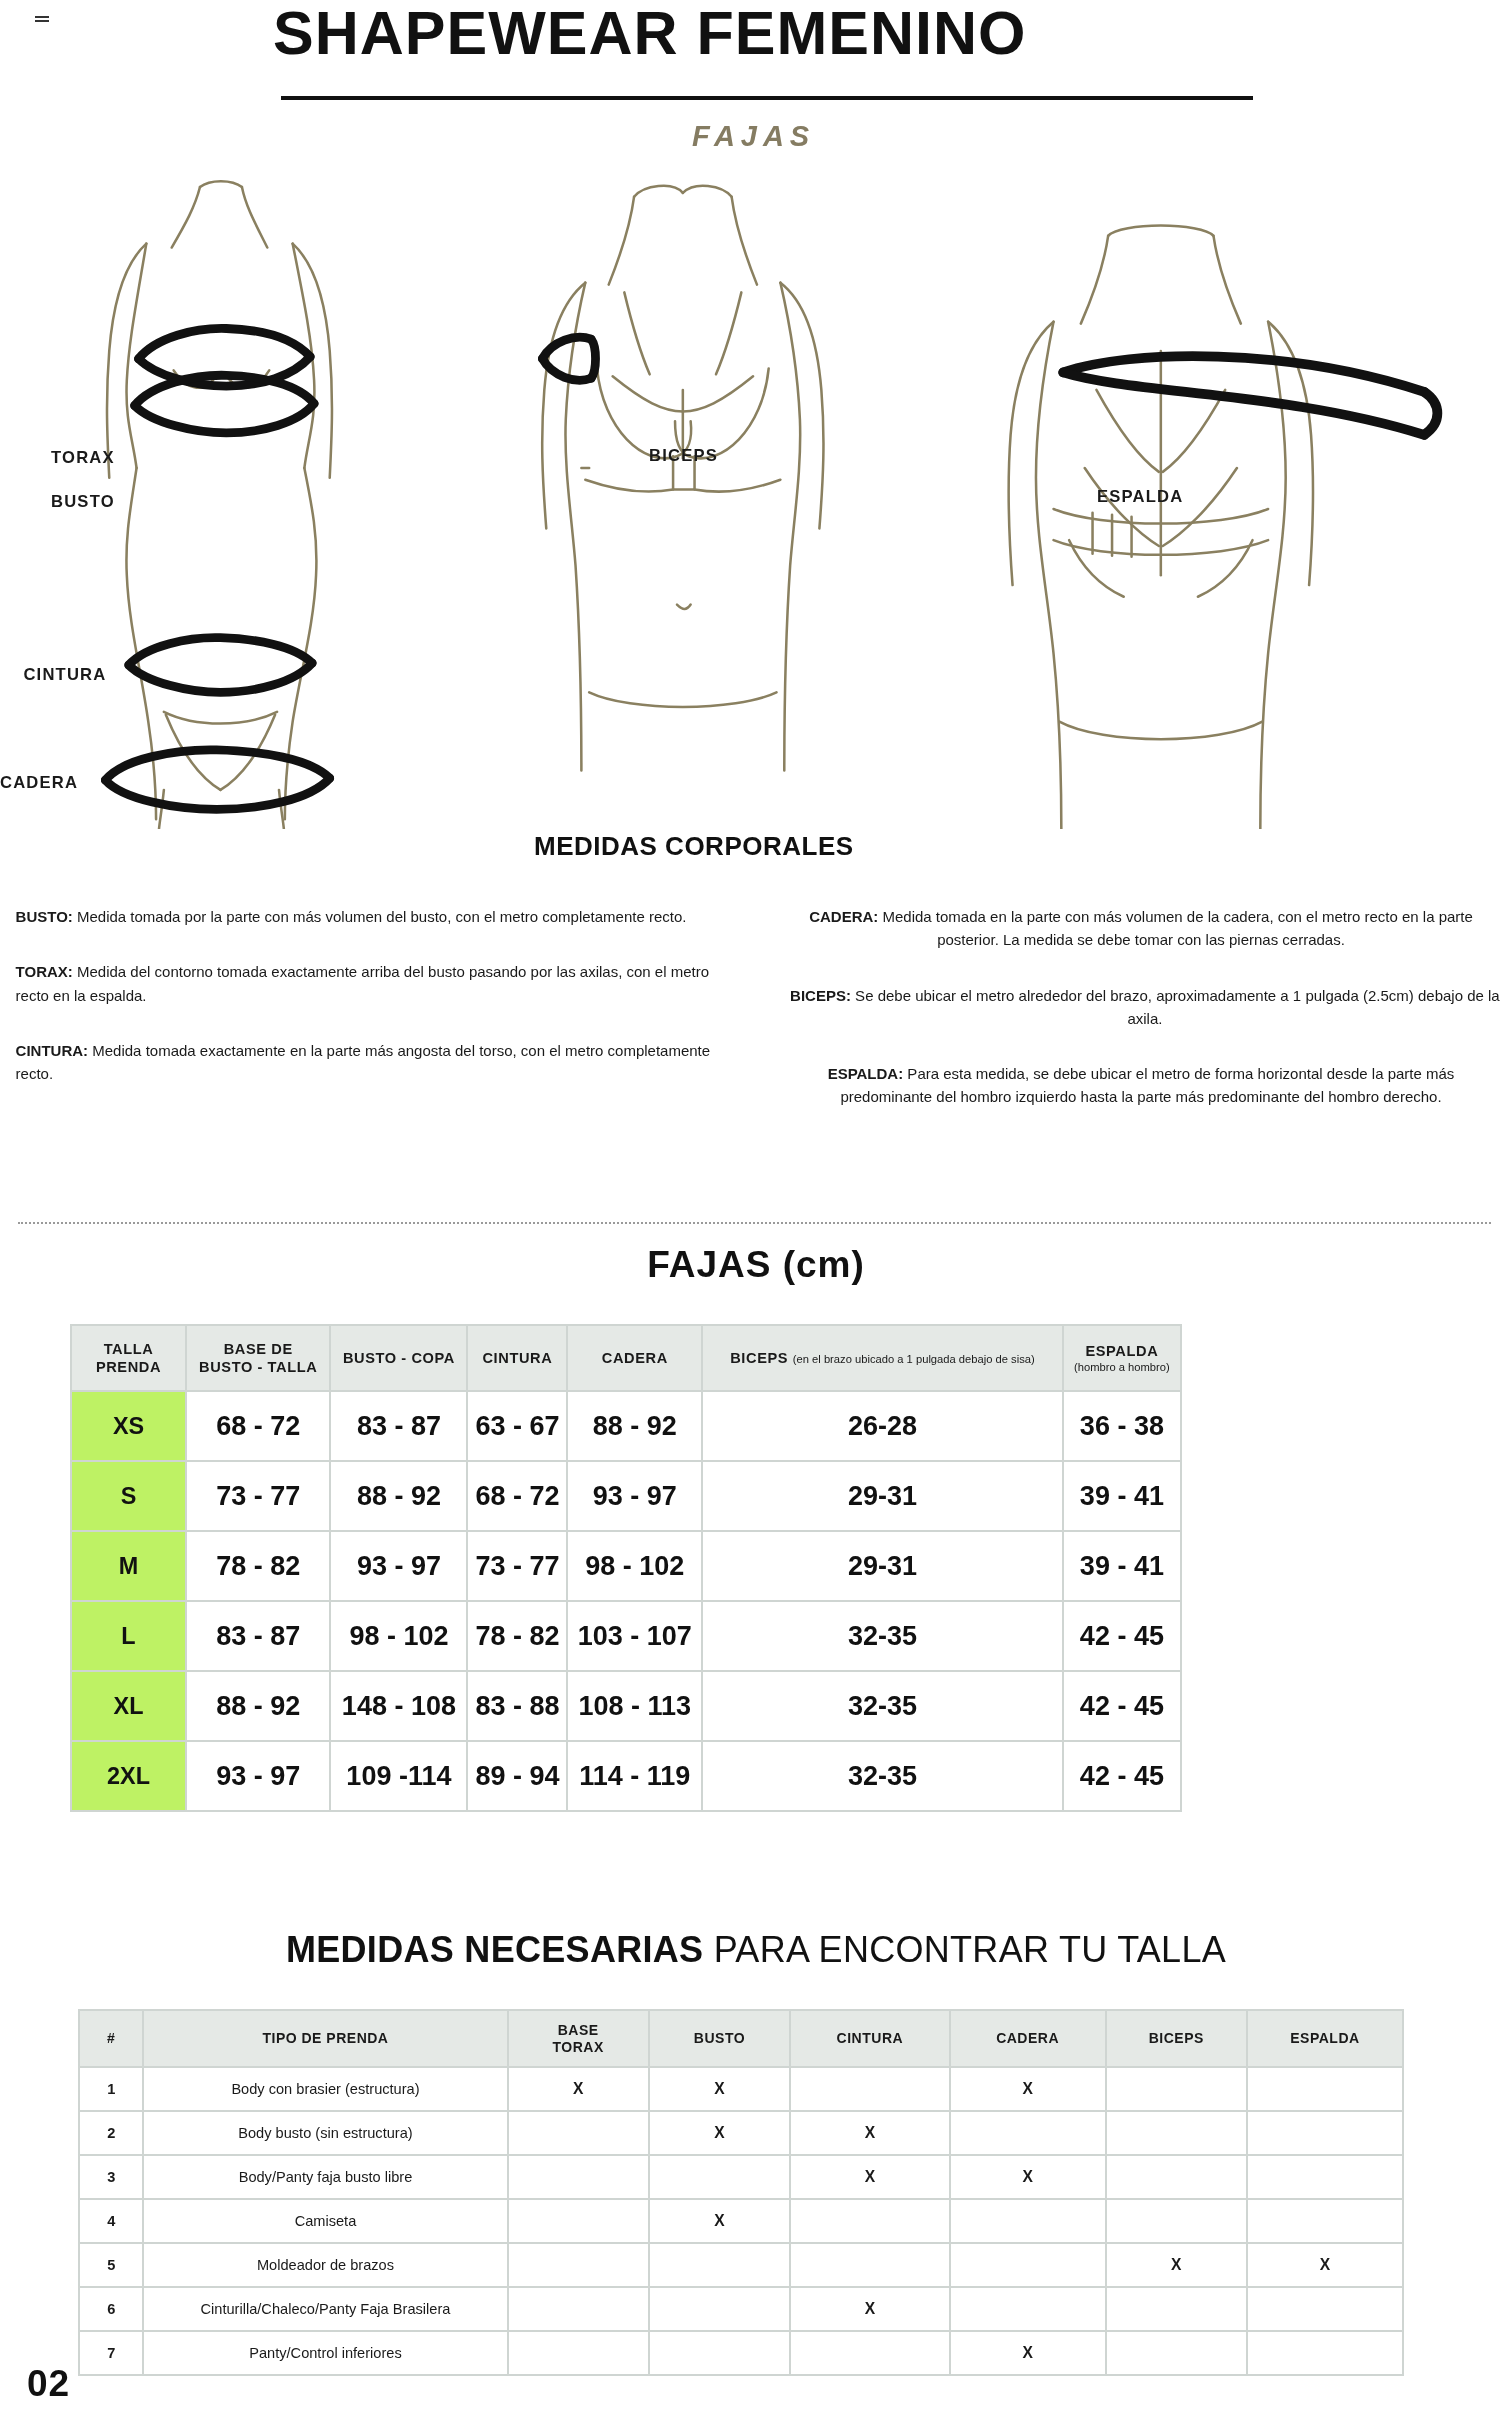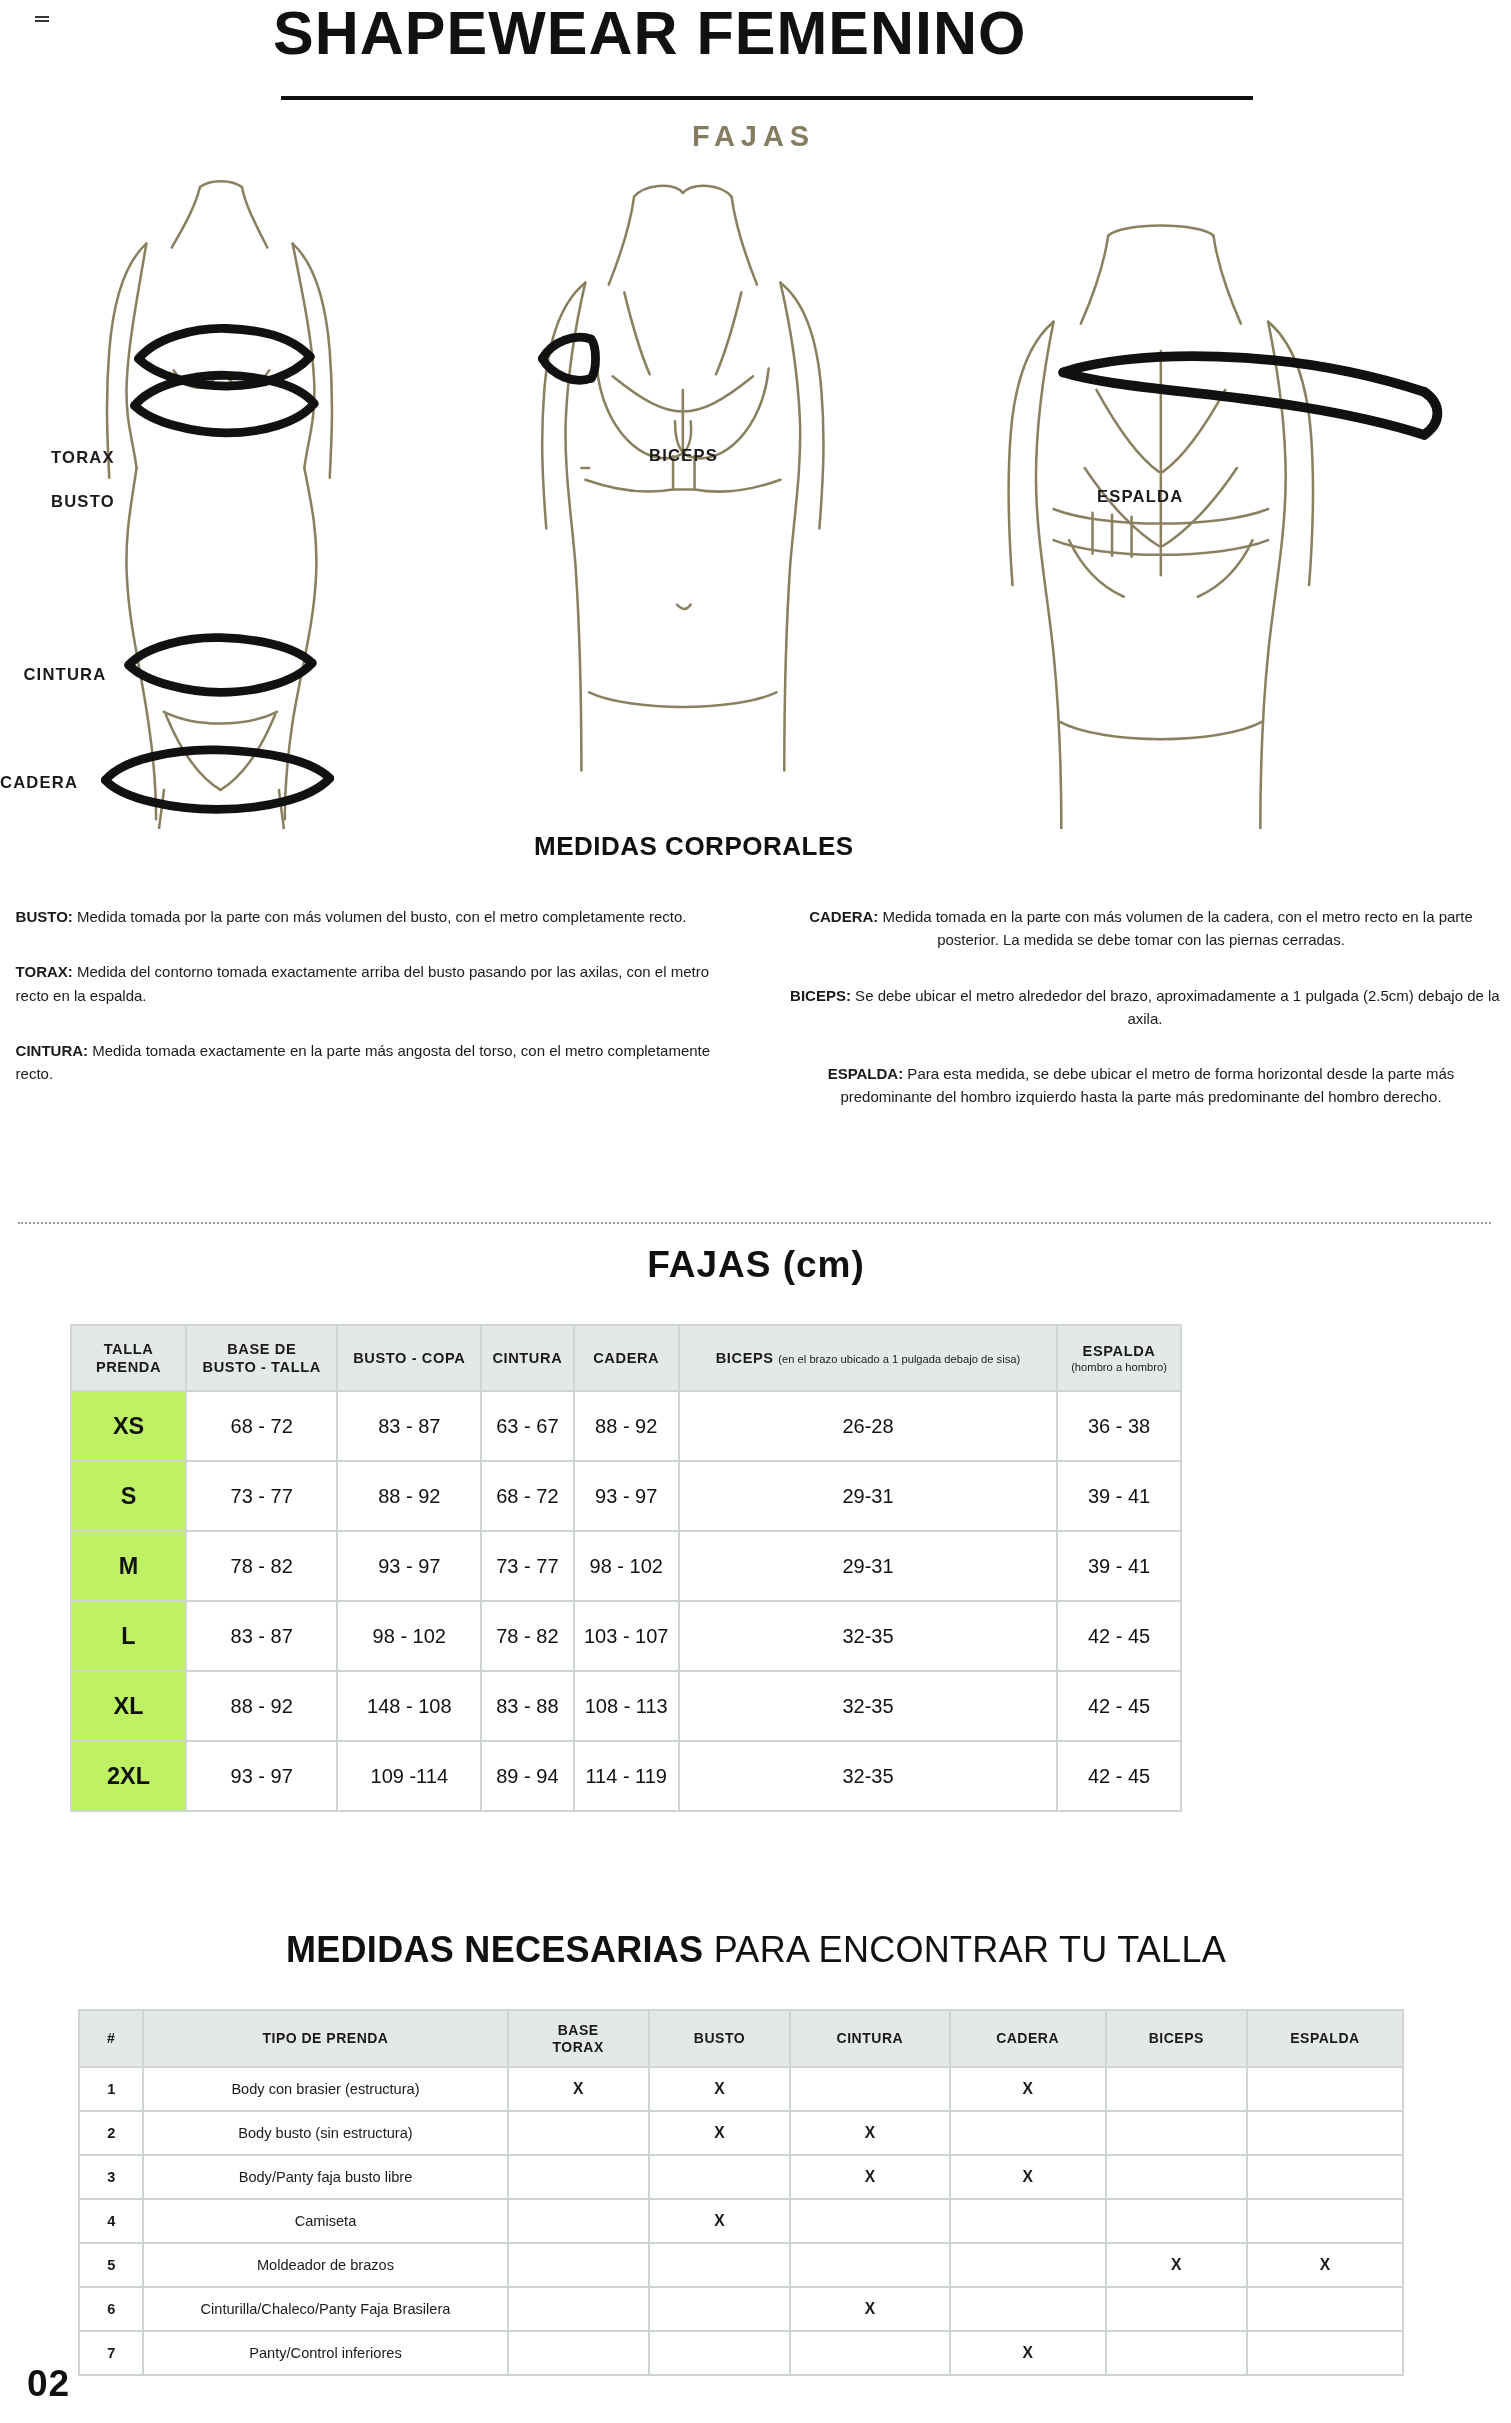--- a/index.html
+++ b/index.html
@@ -33,20 +33,21 @@
     width: 972px; height: 3.9px;
     background: #111;
   }
   .title-sub {
     position: absolute;
     left: 692px; top: 120px;
     font-size: 29px;
     font-weight: bold;
     letter-spacing: 5.9px;
     color: #857c62;
+    font-style: italic;
   }
   .corner-mark {
     position: absolute;
     left: 35px; top: 15.6px;
     width: 13.7px; height: 7.8px;
   }
   .corner-mark i {
     display: block;
     width: 13.7px; height: 2px;
     background: #333;
@@ -141,22 +142,22 @@
     letter-spacing: 0;
     line-height: 1.3;
   }
   .tbl1 thead th .smi {
     font-size: 11.2px;
     font-weight: normal;
     letter-spacing: 0;
   }
   .tbl1 tbody td {
     height: 70px;
-    font-size: 20px;
-    font-weight: normal;
+    font-size: 27px;
+    font-weight: bold;
     color: #111;
   }
   .tbl1 tbody td.size {
     background: #bef264;
     font-size: 23.4px;
     font-weight: bold;
     width: 115px;
   }
 
   

